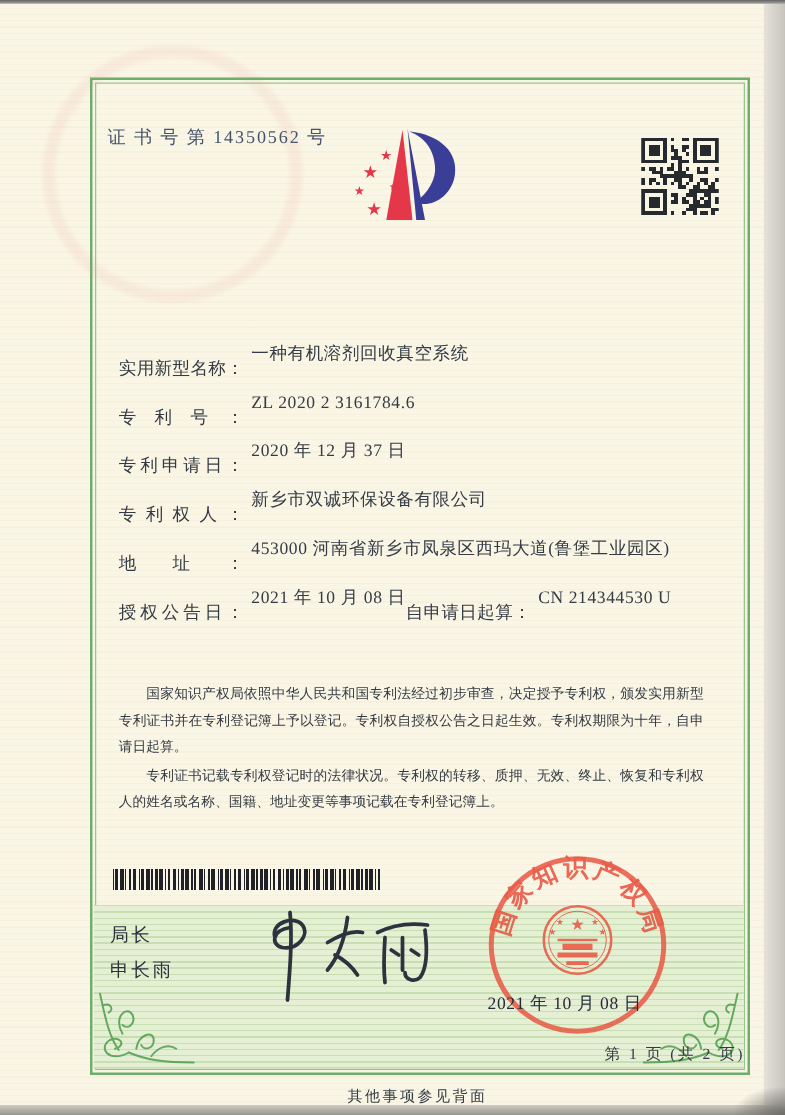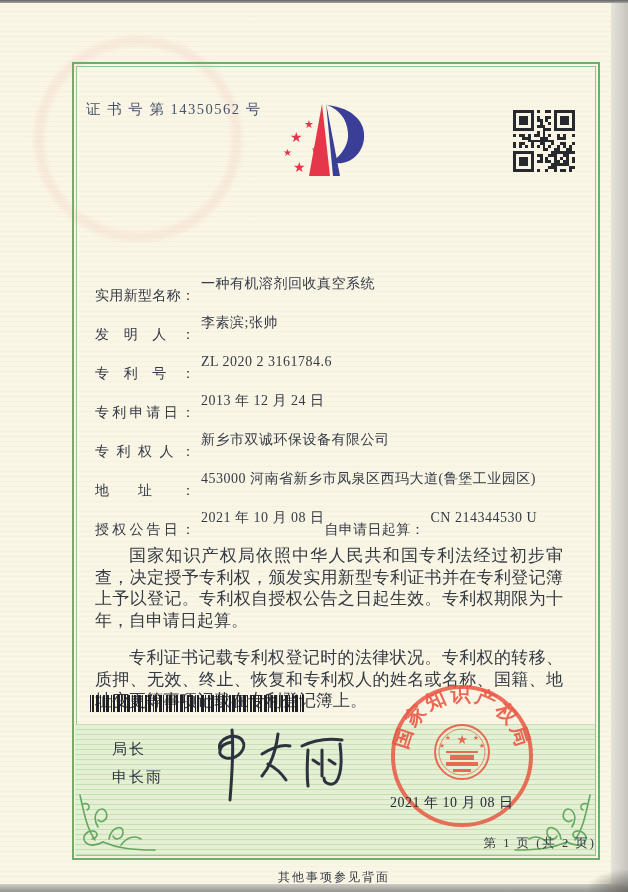--- a/index.html
+++ b/index.html
@@ -37,26 +37,26 @@
   
   .fields{position:absolute;left:95px;top:274px;width:472px;z-index:10;font-size:14px;color:#343b45;}
   .row{display:flex;height:39px;line-height:20px;align-items:flex-start;}
   .flabel{display:inline-block;width:100px;white-space:nowrap;
     text-align:justify;text-align-last:justify;color:#333a44;flex:0 0 100px;margin-top:12px;}
   .fvalue{padding-left:6px;letter-spacing:0.5px;white-space:nowrap;text-align:right;}
   .grant .fvalue.first{flex:0 0 119px;}
   .grant .flabel.second{margin-left:0px;}
   
   .paras{position:absolute;left:95px;top:545px;width:468px;z-index:10;
-    font-size:17px;line-height:21.5px;color:#343a42;text-align:justify;}
+    font-size:11px;line-height:21.5px;color:#343a42;text-align:justify;}
   .paras p{margin:0 0 0 0;text-indent:2em;}
-  .paras p + p{margin-top:16px;}
+  .paras p + p{margin-top:1px;}
   
   .barcode{position:absolute;left:90px;top:695px;width:220px;height:17px;z-index:10;}
-  .signoff{position:absolute;left:112px;top:735px;z-index:12;font-size:15px;color:#2c323c;
+  .signoff{position:absolute;left:88px;top:735px;z-index:12;font-size:15px;color:#2c323c;
     line-height:28px;letter-spacing:2px;font-family:Liberation Serif, serif;}
   .signature{position:absolute;left:200px;top:720px;width:160px;height:88px;z-index:12;}
   .seal{position:absolute;left:388px;top:682px;width:148px;height:148px;z-index:11;opacity:0.92;}
   .sealdate{position:absolute;left:390px;top:794px;width:150px;z-index:13;
     font-size:14px;color:#232b38;letter-spacing:0.5px;white-space:nowrap;}
   .pageinfo{position:absolute;left:72px;top:835px;width:524px;text-align:right;
     font-size:12.5px;color:#333a44;letter-spacing:2px;z-index:12;}
   .backnote{position:absolute;left:72px;top:869px;width:524px;text-align:center;
     font-size:12px;color:#333a42;letter-spacing:2px;z-index:12;}
 </style>
@@ -240,30 +240,26 @@
       <rect x="19" y="20" width="1" height="1" fill="#26292e"></rect>
     </svg>
 
 
   <div class="fields">
     <div class="row">
       <span class="flabel">实用新型名称：</span>
       <span class="fvalue">一种有机溶剂回收真空系统</span>
     </div>
     <div class="row">
-      <span class="flabel">发明人：</span>
-      <span class="fvalue">李素滨;张帅</span>
-    </div>
-    <div class="row">
       <span class="flabel">专利号：</span>
       <span class="fvalue">ZL 2020 2 3161784.6</span>
     </div>
     <div class="row">
       <span class="flabel">专利申请日：</span>
-      <span class="fvalue">2013 年 12 月 24 日</span>
+      <span class="fvalue">2020 年 12 月 37 日</span>
     </div>
     <div class="row">
       <span class="flabel">专利权人：</span>
       <span class="fvalue">新乡市双诚环保设备有限公司</span>
     </div>
     <div class="row">
       <span class="flabel">地址：</span>
       <span class="fvalue">453000 河南省新乡市凤泉区西玛大道(鲁堡工业园区)</span>
     </div>
     <div class="row grant">

